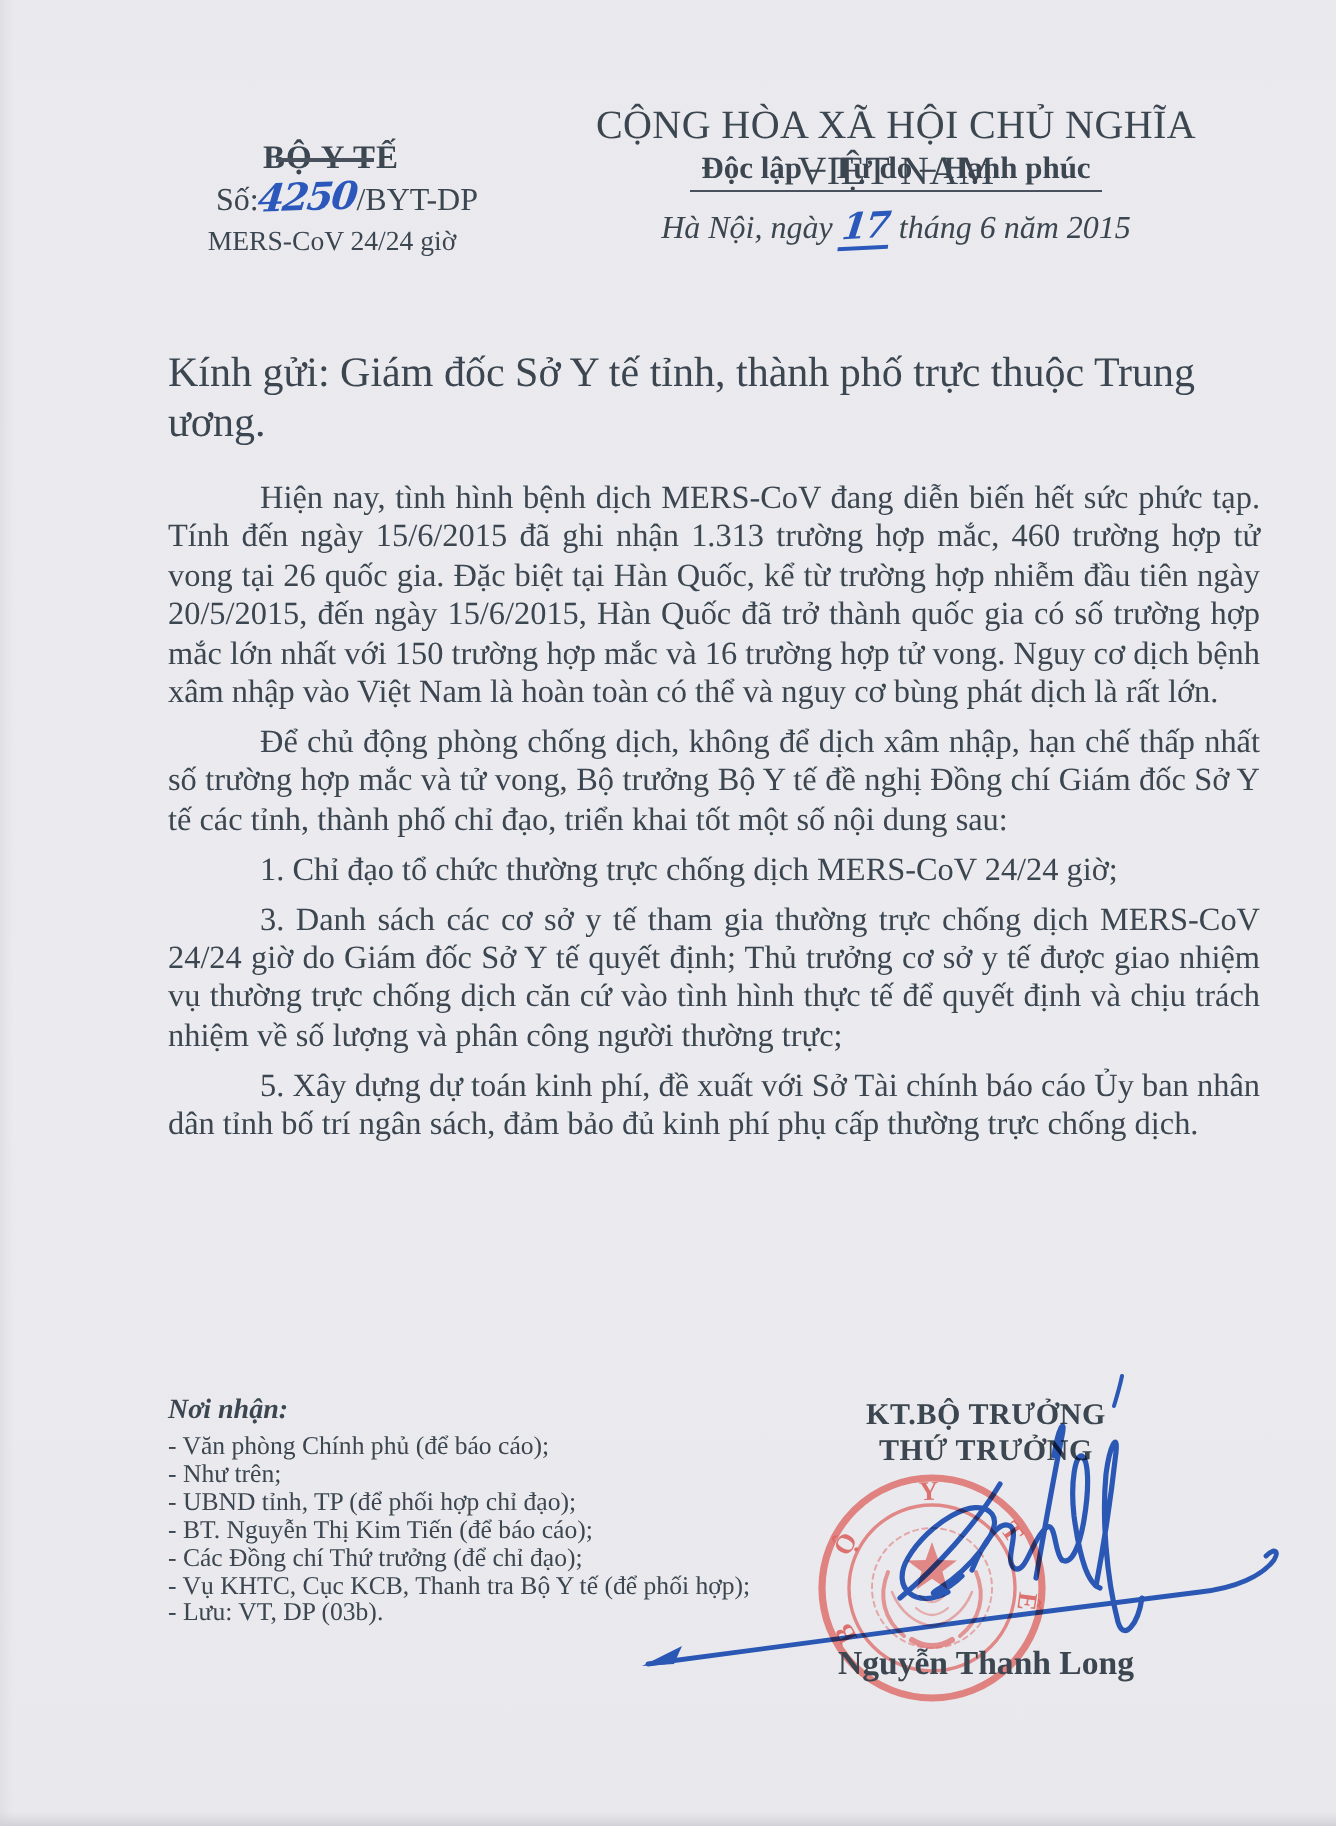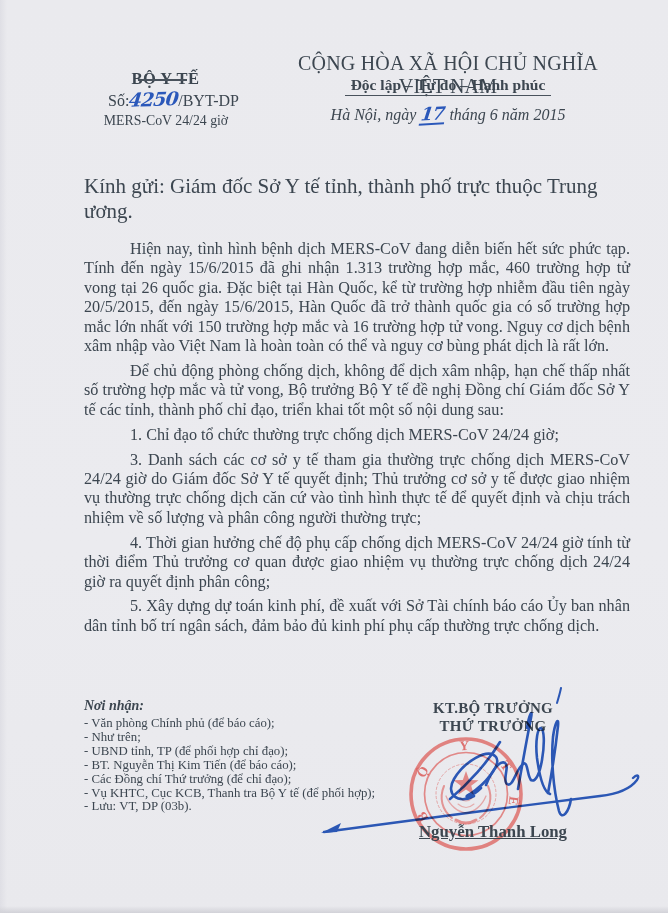--- a/index.html
+++ b/index.html
@@ -45,21 +45,21 @@
 
   
   .recipients { position:absolute; left:84px; top:698px; width:310px; }
   .recipients-label { font-weight:bold; font-style:italic; font-size:14px; margin-bottom:3px; }
   .recipient-item { font-size:12.8px; line-height:13.9px; }
 
   
   .sign-title { position:absolute; left:403px; top:700px; width:180px; text-align:center;
     font-weight:bold; font-size:15px; line-height:17.5px; letter-spacing:.3px; z-index:3; }
   .sign-name { position:absolute; left:395px; top:822px; width:196px; text-align:center;
-    font-weight:bold; font-size:16.8px; z-index:3;text-decoration:underline; }
+    font-weight:bold; font-size:16.8px; z-index:3; }
   .stamp { position:absolute; left:406px; top:734px; z-index:2; opacity:.88; }
   .signature { position:absolute; left:300px; top:680px; z-index:4; mix-blend-mode:multiply; }
 </style>
 </head>
 <body>
 
 <div class="page">
   <div class="edge-left"></div>
   <div class="edge-bottom"></div>
 
@@ -81,21 +81,20 @@
     <span class="hand hand-day">17</span>
     <span>tháng 6 năm 2015</span>
   </div>
 
   <div class="main">
     <div class="salute">Kính gửi:  Giám đốc Sở Y tế tỉnh, thành phố trực thuộc Trung ương.</div>
     <p class="bp">Hiện nay, tình hình bệnh dịch MERS-CoV đang diễn biến hết sức phức tạp. Tính đến ngày 15/6/2015 đã ghi nhận 1.313 trường hợp mắc, 460 trường hợp tử vong tại 26 quốc gia. Đặc biệt tại Hàn Quốc, kể từ trường hợp nhiễm đầu tiên ngày 20/5/2015, đến ngày 15/6/2015, Hàn Quốc đã trở thành quốc gia có số trường hợp mắc lớn nhất với 150 trường hợp mắc và 16 trường hợp tử vong. Nguy cơ dịch bệnh xâm nhập vào Việt Nam là hoàn toàn có thể và nguy cơ bùng phát dịch là rất lớn.</p>
     <p class="bp">Để chủ động phòng chống dịch, không để dịch xâm nhập, hạn chế thấp nhất số trường hợp mắc và tử vong, Bộ trưởng Bộ Y tế đề nghị Đồng chí Giám đốc Sở Y tế các tỉnh, thành phố chỉ đạo, triển khai tốt một số nội dung sau:</p>
     <p class="bp">1. Chỉ đạo tổ chức thường trực chống dịch MERS-CoV 24/24 giờ;</p>
     <p class="bp">3. Danh sách các cơ sở y tế tham gia thường trực chống dịch MERS-CoV 24/24 giờ do Giám đốc Sở Y tế quyết định; Thủ trưởng cơ sở y tế được giao nhiệm vụ thường trực chống dịch căn cứ vào tình hình thực tế để quyết định và chịu trách nhiệm về số lượng và phân công người thường trực;</p>
-    <p class="bp">4. Thời gian hưởng chế độ phụ cấp chống dịch MERS-CoV 24/24 giờ tính từ thời điểm Thủ trưởng cơ quan được giao nhiệm vụ thường trực chống dịch 24/24 giờ ra quyết định phân công;</p>
     <p class="bp">5. Xây dựng dự toán kinh phí, đề xuất với Sở Tài chính báo cáo Ủy ban nhân dân tỉnh bố trí ngân sách, đảm bảo đủ kinh phí phụ cấp thường trực chống dịch.</p>
   </div>
 
   <div class="recipients">
     <div class="recipients-label">Nơi nhận:</div>
     <div class="recipient-item">- Văn phòng Chính phủ (để báo cáo);</div>
     <div class="recipient-item">- Như trên;</div>
     <div class="recipient-item">- UBND tỉnh, TP (để phối hợp chỉ đạo);</div>
     <div class="recipient-item">- BT. Nguyễn Thị Kim Tiến (để báo cáo);</div>
     <div class="recipient-item">- Các Đồng chí Thứ trưởng (để chỉ đạo);</div>

